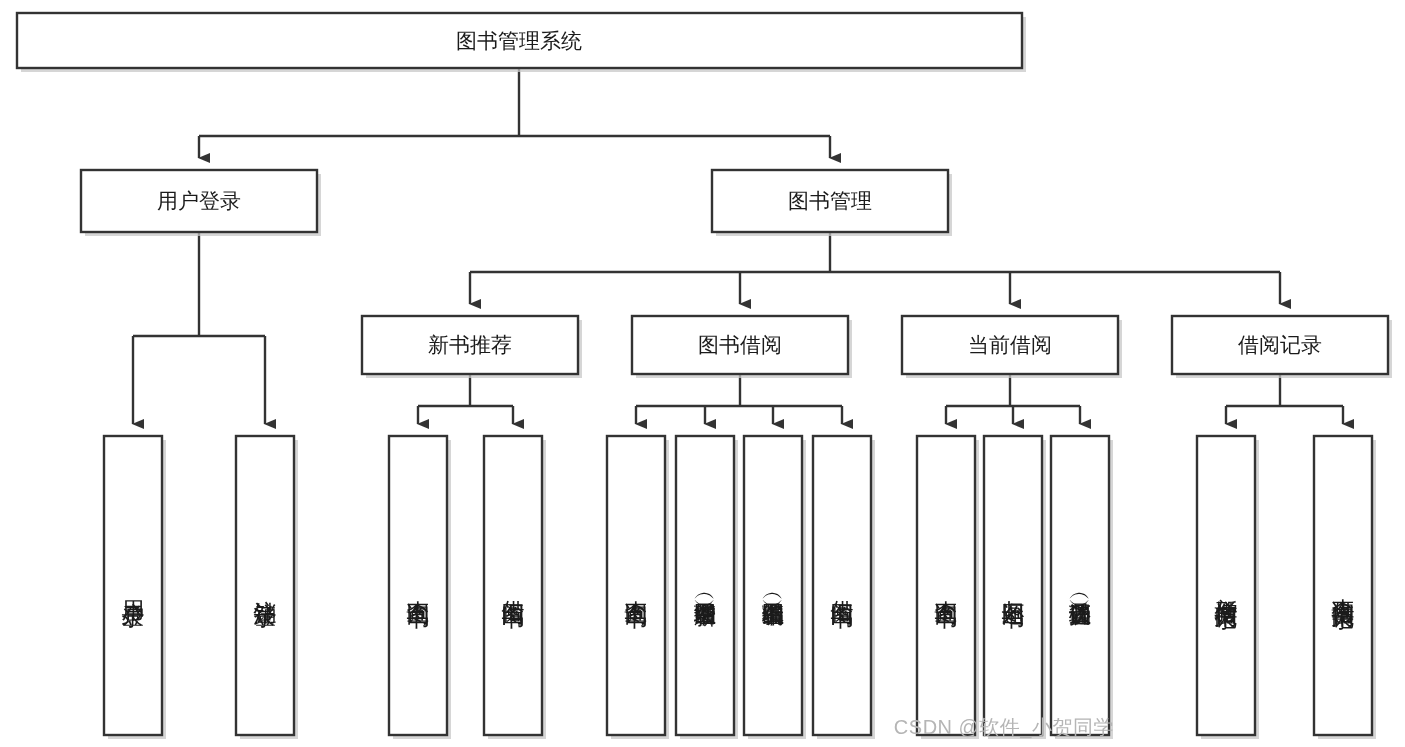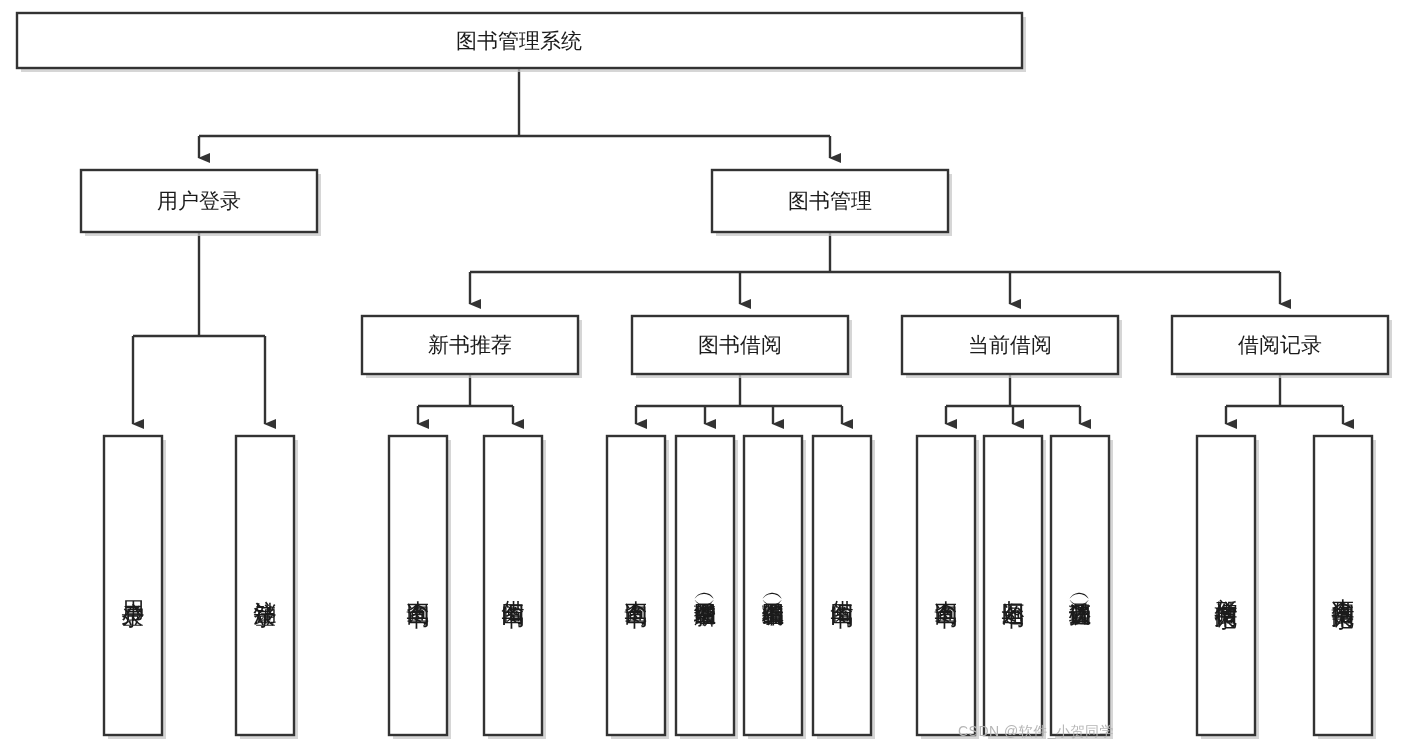--- a/index.html
+++ b/index.html
@@ -67,21 +67,21 @@
   }
   .leaf-label.tight {
     letter-spacing: 0px;
     font-size: 22px;
   }
   .watermark {
     position: absolute;
     right: 10px;
     bottom: 6px;
     font-family: "Liberation Sans", "DejaVu Sans", sans-serif;
-    font-size: 14px;
+    font-size: 20px;
     color: #b5b5b5;
     white-space: nowrap;
     letter-spacing: 0.5px;
   }
 </style>
 </head>
 <body>
 
 <div id="diagram-root">
 

